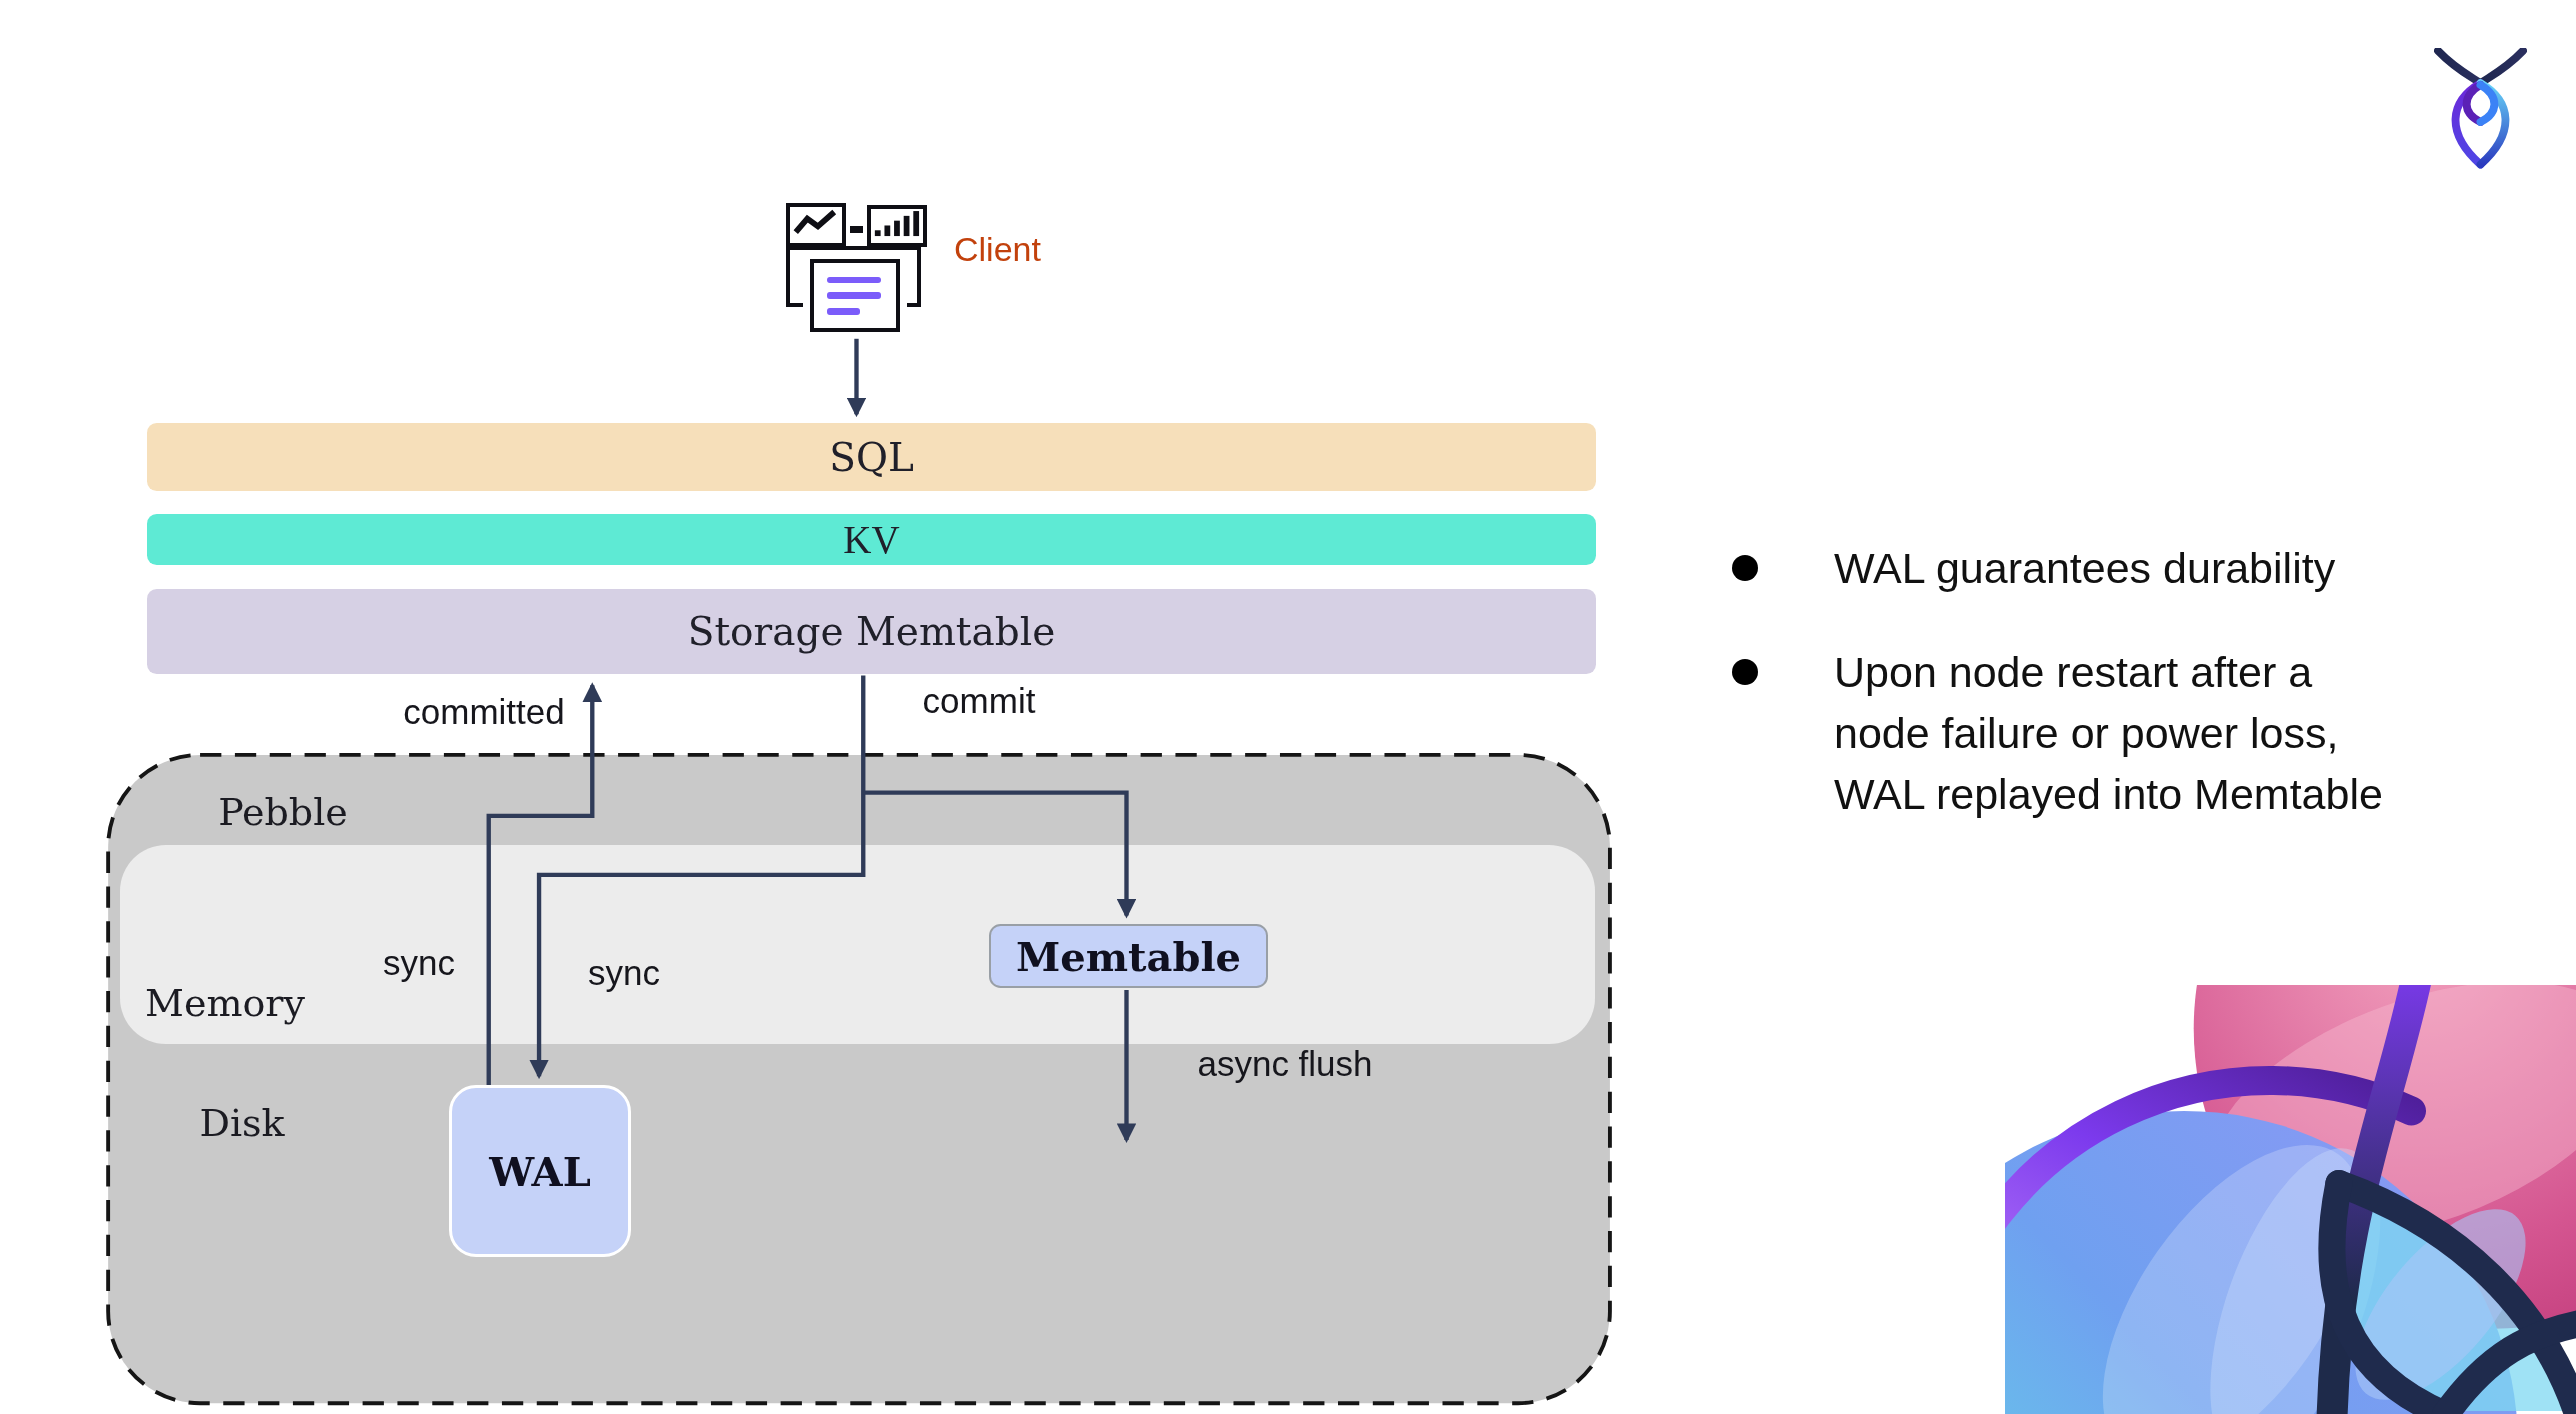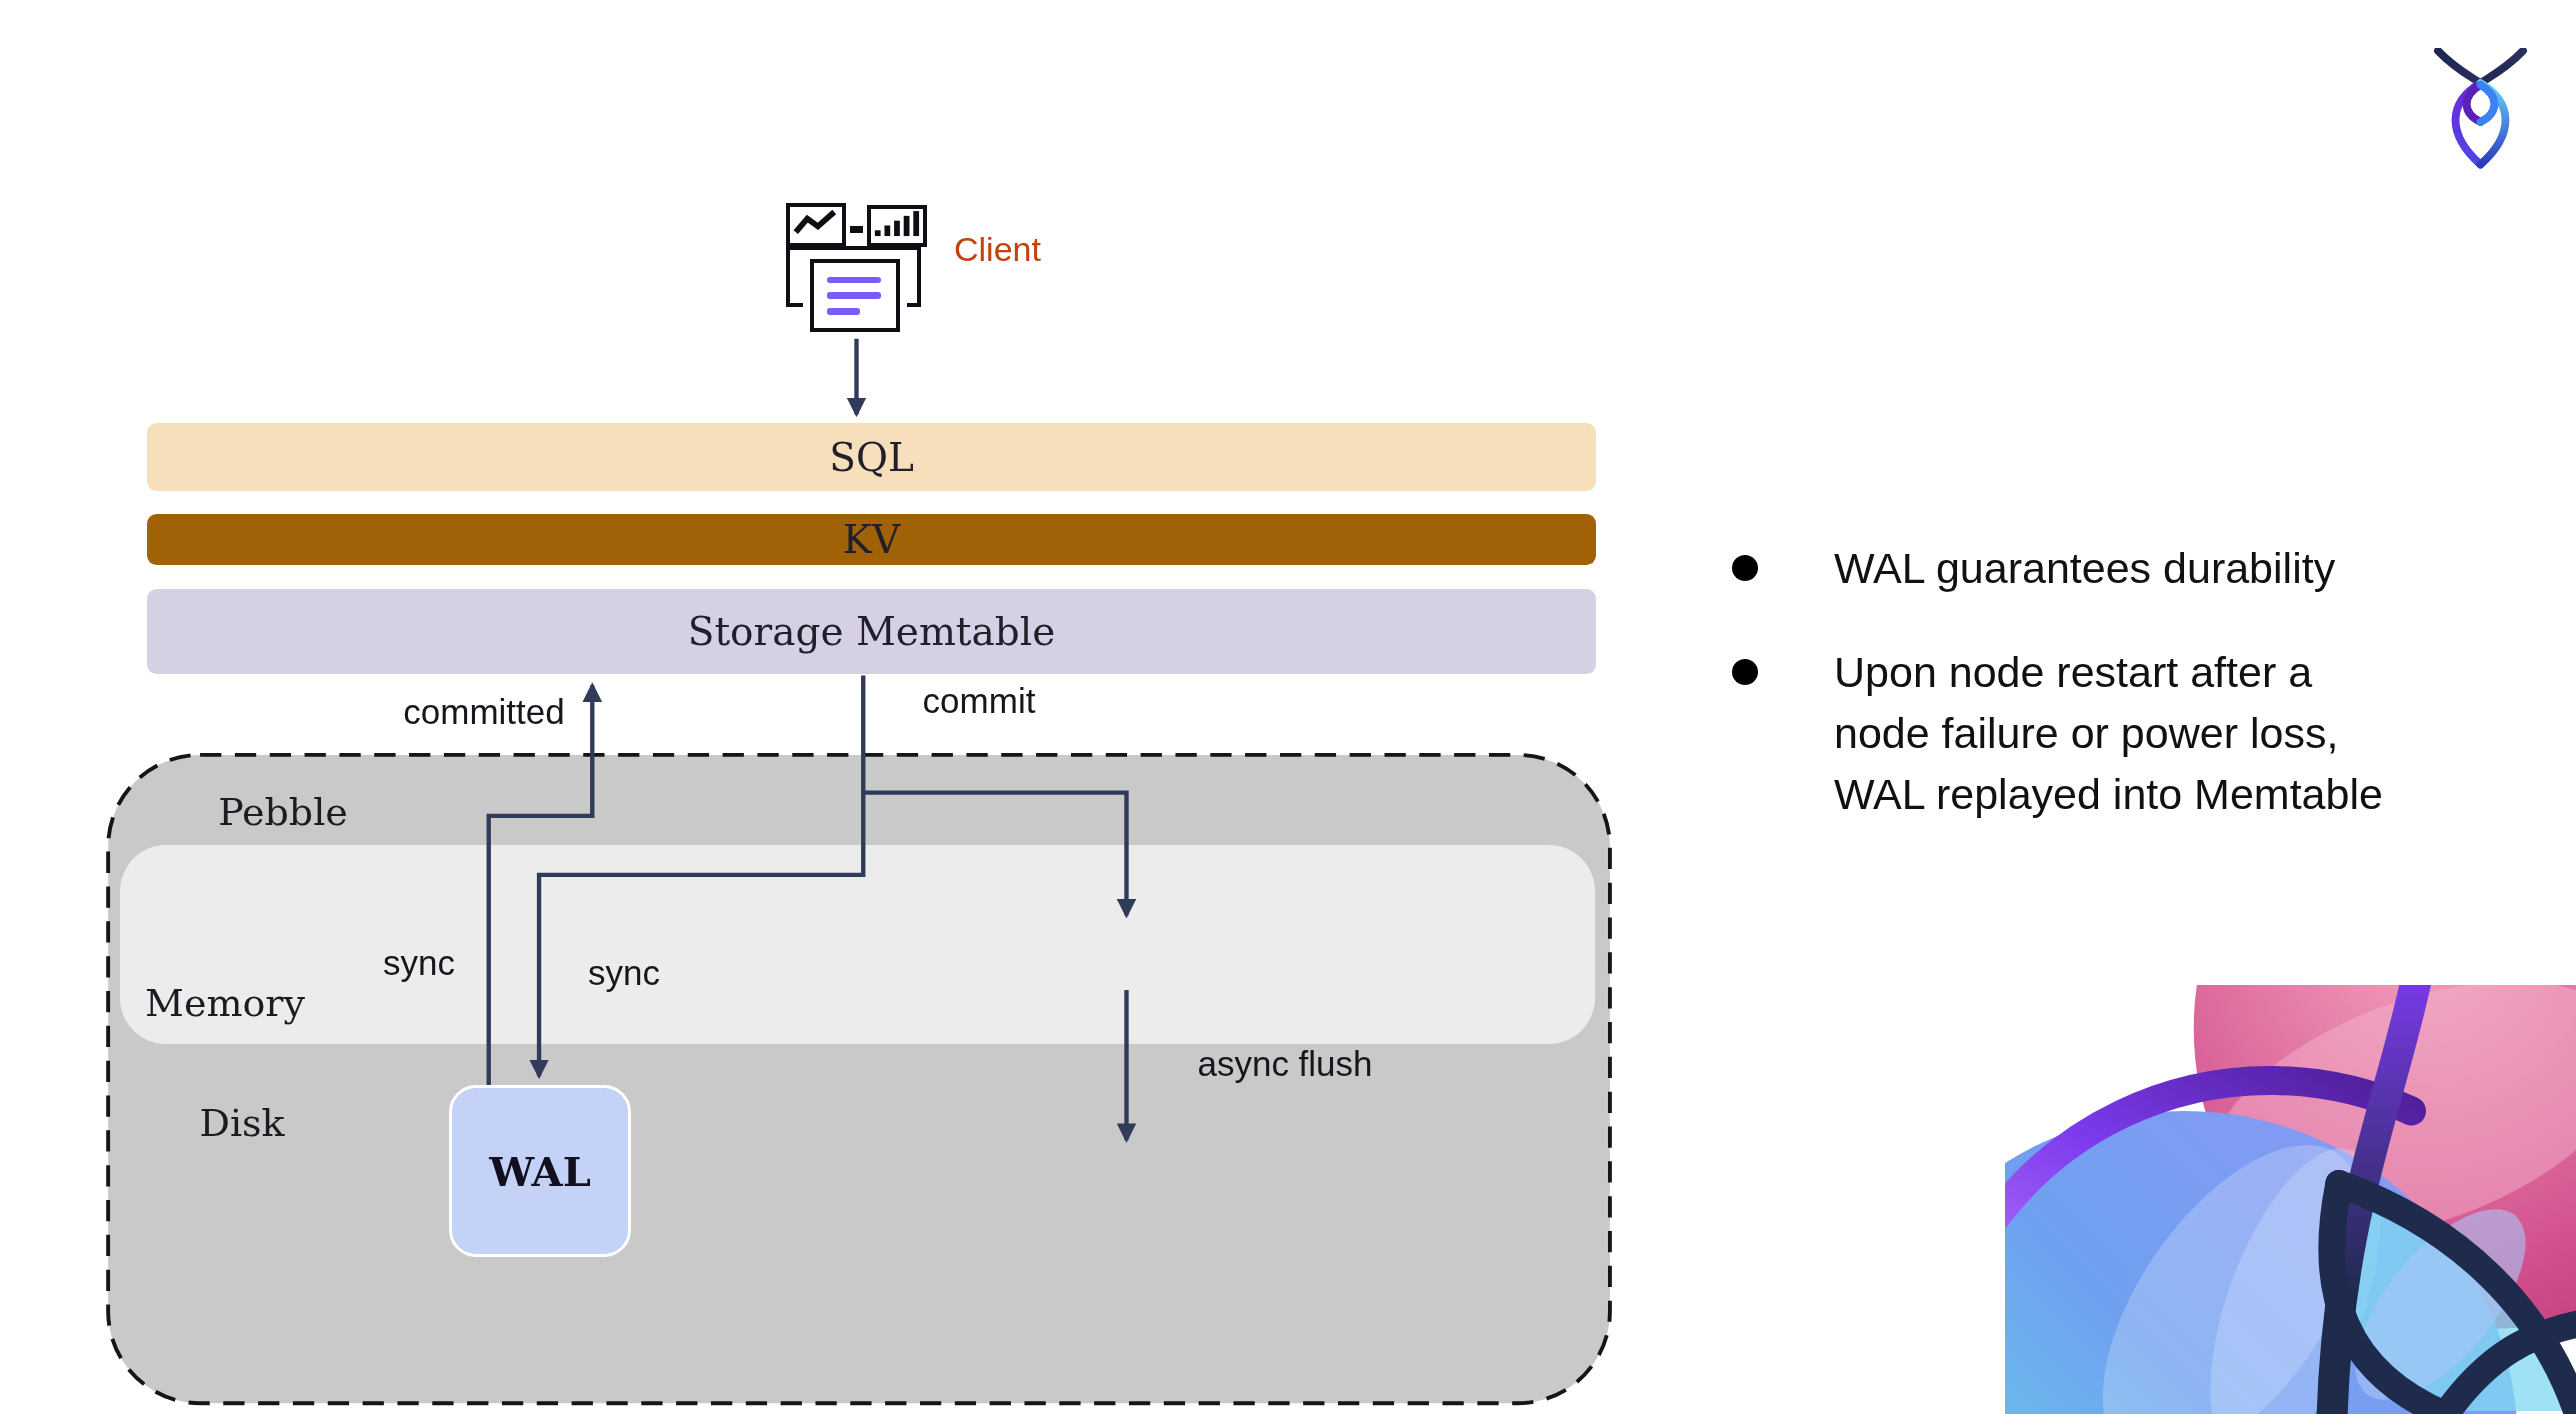--- a/index.html
+++ b/index.html
@@ -20,21 +20,21 @@
   .cdoc{position:absolute;left:24px;top:61px;width:90px;height:73px;background:#fff;
         border:4.8px solid #0e0e14;outline:7.7px solid #fff;box-sizing:border-box;}
   .cline{position:absolute;left:12.6px;height:6.8px;background:#7b5cfa;border-radius:2.9px;}
   .client-label{position:absolute;left:954px;top:230px;font-size:34px;color:#c2410c;}
 
   
   .bar{position:absolute;left:147px;width:1449px;border-radius:9.7px;display:flex;
        align-items:center;justify-content:center;font-family:"DejaVu Serif",serif;
        font-size:39px;color:#20202a;}
   .bar-sql{top:423px;height:68px;background:#f6dfba;}
-  .bar-kv{top:514px;height:51px;background:#a16207;}
+  .bar-kv{top:514px;height:51px;background:#5eead4;font-family:Liberation Serif, serif;}
   .bar-storage{top:589px;height:85px;background:#d6d0e4;}
 
   
   .pebble-svg{position:absolute;left:105px;top:752px;}
   .memory-band{position:absolute;left:120px;top:845px;width:1475px;height:199px;
                background:#ececec;border-radius:46px;}
   .zone-label{position:absolute;transform:translate(-50%,-50%);font-family:"DejaVu Serif",serif;
               font-size:38px;color:#1b1b22;white-space:nowrap;}
 
   
@@ -136,20 +136,23 @@
     <rect x="3" y="3" width="1552" height="670" rx="95" fill="#c9c9c9" stroke="#151515" stroke-width="4" stroke-dasharray="22 14"></rect>
   </svg>
   <div class="memory-band"></div>
 
   <div class="zone-label" style="left:283px;top:812px;">Pebble</div>
   <div class="zone-label" style="left:225px;top:1003px;">Memory</div>
   <div class="zone-label" style="left:242px;top:1123px;">Disk</div>
 
   <div class="node node-wal">
     <span>WAL</span>
+  </div>
+  <div class="node node-memtable">
+    <span>Memtable</span>
   </div>
 
   <svg class="edges" width="1742" height="1415" viewBox="0 0 1800 1462">
     <defs>
       <marker id="arw" viewBox="0 0 10 10" refX="8.5" refY="5" markerWidth="4.5" markerHeight="4.5" orient="auto-start-reverse">
         <path d="M0,0 L10,5 L0,10 z" fill="#2f3b58"></path>
       </marker>
     </defs>
     <g fill="none" stroke="#2f3b58" stroke-width="4.5">
       <path d="M885,350 L885,428" marker-end="url(#arw)"></path>

